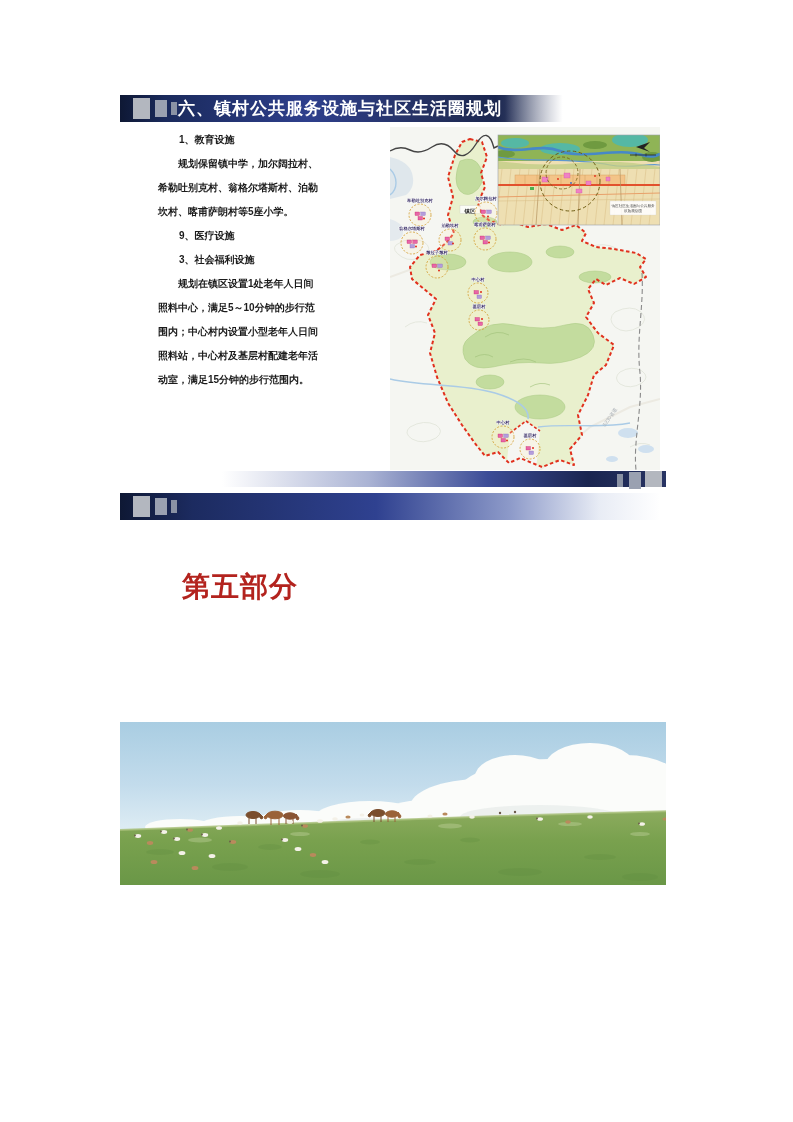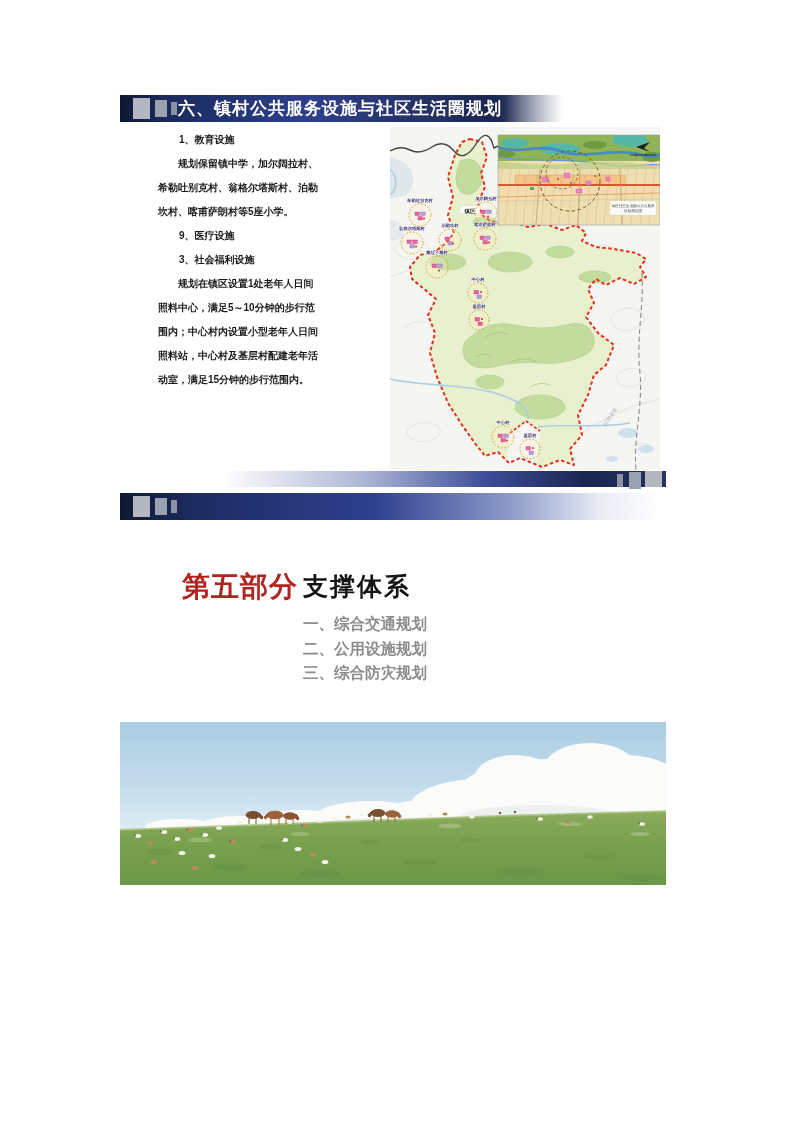--- a/index.html
+++ b/index.html
@@ -33,21 +33,21 @@
   .bar-a{position:absolute;left:222px;top:471px;width:458px;height:16px;
         background:linear-gradient(90deg,rgba(255,255,255,0) 0%,#aab3d4 32%,#3c4c97 58%,#1a2550 80%,#2a3666 100%);}
   .bar-a .b-sm{right:57px;left:auto;top:3px;}
   .bar-a .b-md{right:39px;left:auto;top:1px;}
   .bar-a .b-lg{right:18px;left:auto;top:0;height:16px;}
   .bar-b{position:absolute;left:120px;top:493px;width:557px;height:27px;
         background:linear-gradient(90deg,#0e1834 0%,#1c2b60 13%,#2f4190 46%,#8d9ac9 70%,#e8ecf5 86%,#ffffff 97%);}
   .bar-b .b-lg{left:13px;top:3px;} .bar-b .b-md{left:35px;top:5px;} .bar-b .b-sm{left:51px;top:7px;}
   .slide-edge{position:absolute;left:676px;top:500px;width:1px;height:385px;background:#e7e7e7;}
   
-  .part-block{position:absolute;left:182px;top:568px;display:flex;align-items:flex-start;}
+  .part-block{position:absolute;left:182px;top:568px;display:flex;align-items:flex-start;flex-direction:column;}
   .part-label{width:121px;font-size:28px;font-weight:bold;color:#b3231e;letter-spacing:1px;white-space:nowrap;}
   .part-right{margin-left:0;}
   .part-title{font-size:25px;font-weight:bold;color:#141414;letter-spacing:2px;padding-top:2px;white-space:nowrap;}
   .part-toc{margin-top:9px;font-size:15.5px;line-height:24.5px;color:#8c8c8c;font-weight:600;white-space:pre-line;}
   
   .photo{position:absolute;left:120px;top:722px;width:555px;height:163px;overflow:hidden;}
 </style>
 </head>
 <body>
 
@@ -303,26 +303,20 @@
 
   <div class="bar-b">
     <span class="blk b-lg"></span>
     <span class="blk b-md"></span>
     <span class="blk b-sm"></span>
   </div>
   <div class="slide-edge"></div>
 
   <div class="part-block">
     <div class="part-label">第五部分</div>
-    <div class="part-right">
-      <div class="part-title">支撑体系</div>
-      <div class="part-toc">一、综合交通规划
-二、公用设施规划
-三、综合防灾规划</div>
-    </div>
   </div>
 
   <div class="photo">
     <svg width="555" height="163" viewBox="0 0 555 163" xmlns="http://www.w3.org/2000/svg">
       <defs>
         <linearGradient id="skyG" x1="0" y1="0" x2="0" y2="1">
           <stop offset="0%" stop-color="#a9cde2"></stop>
             <stop offset="55%" stop-color="#c3dcec"></stop>
             <stop offset="100%" stop-color="#e2eff5"></stop>
         </linearGradient>

